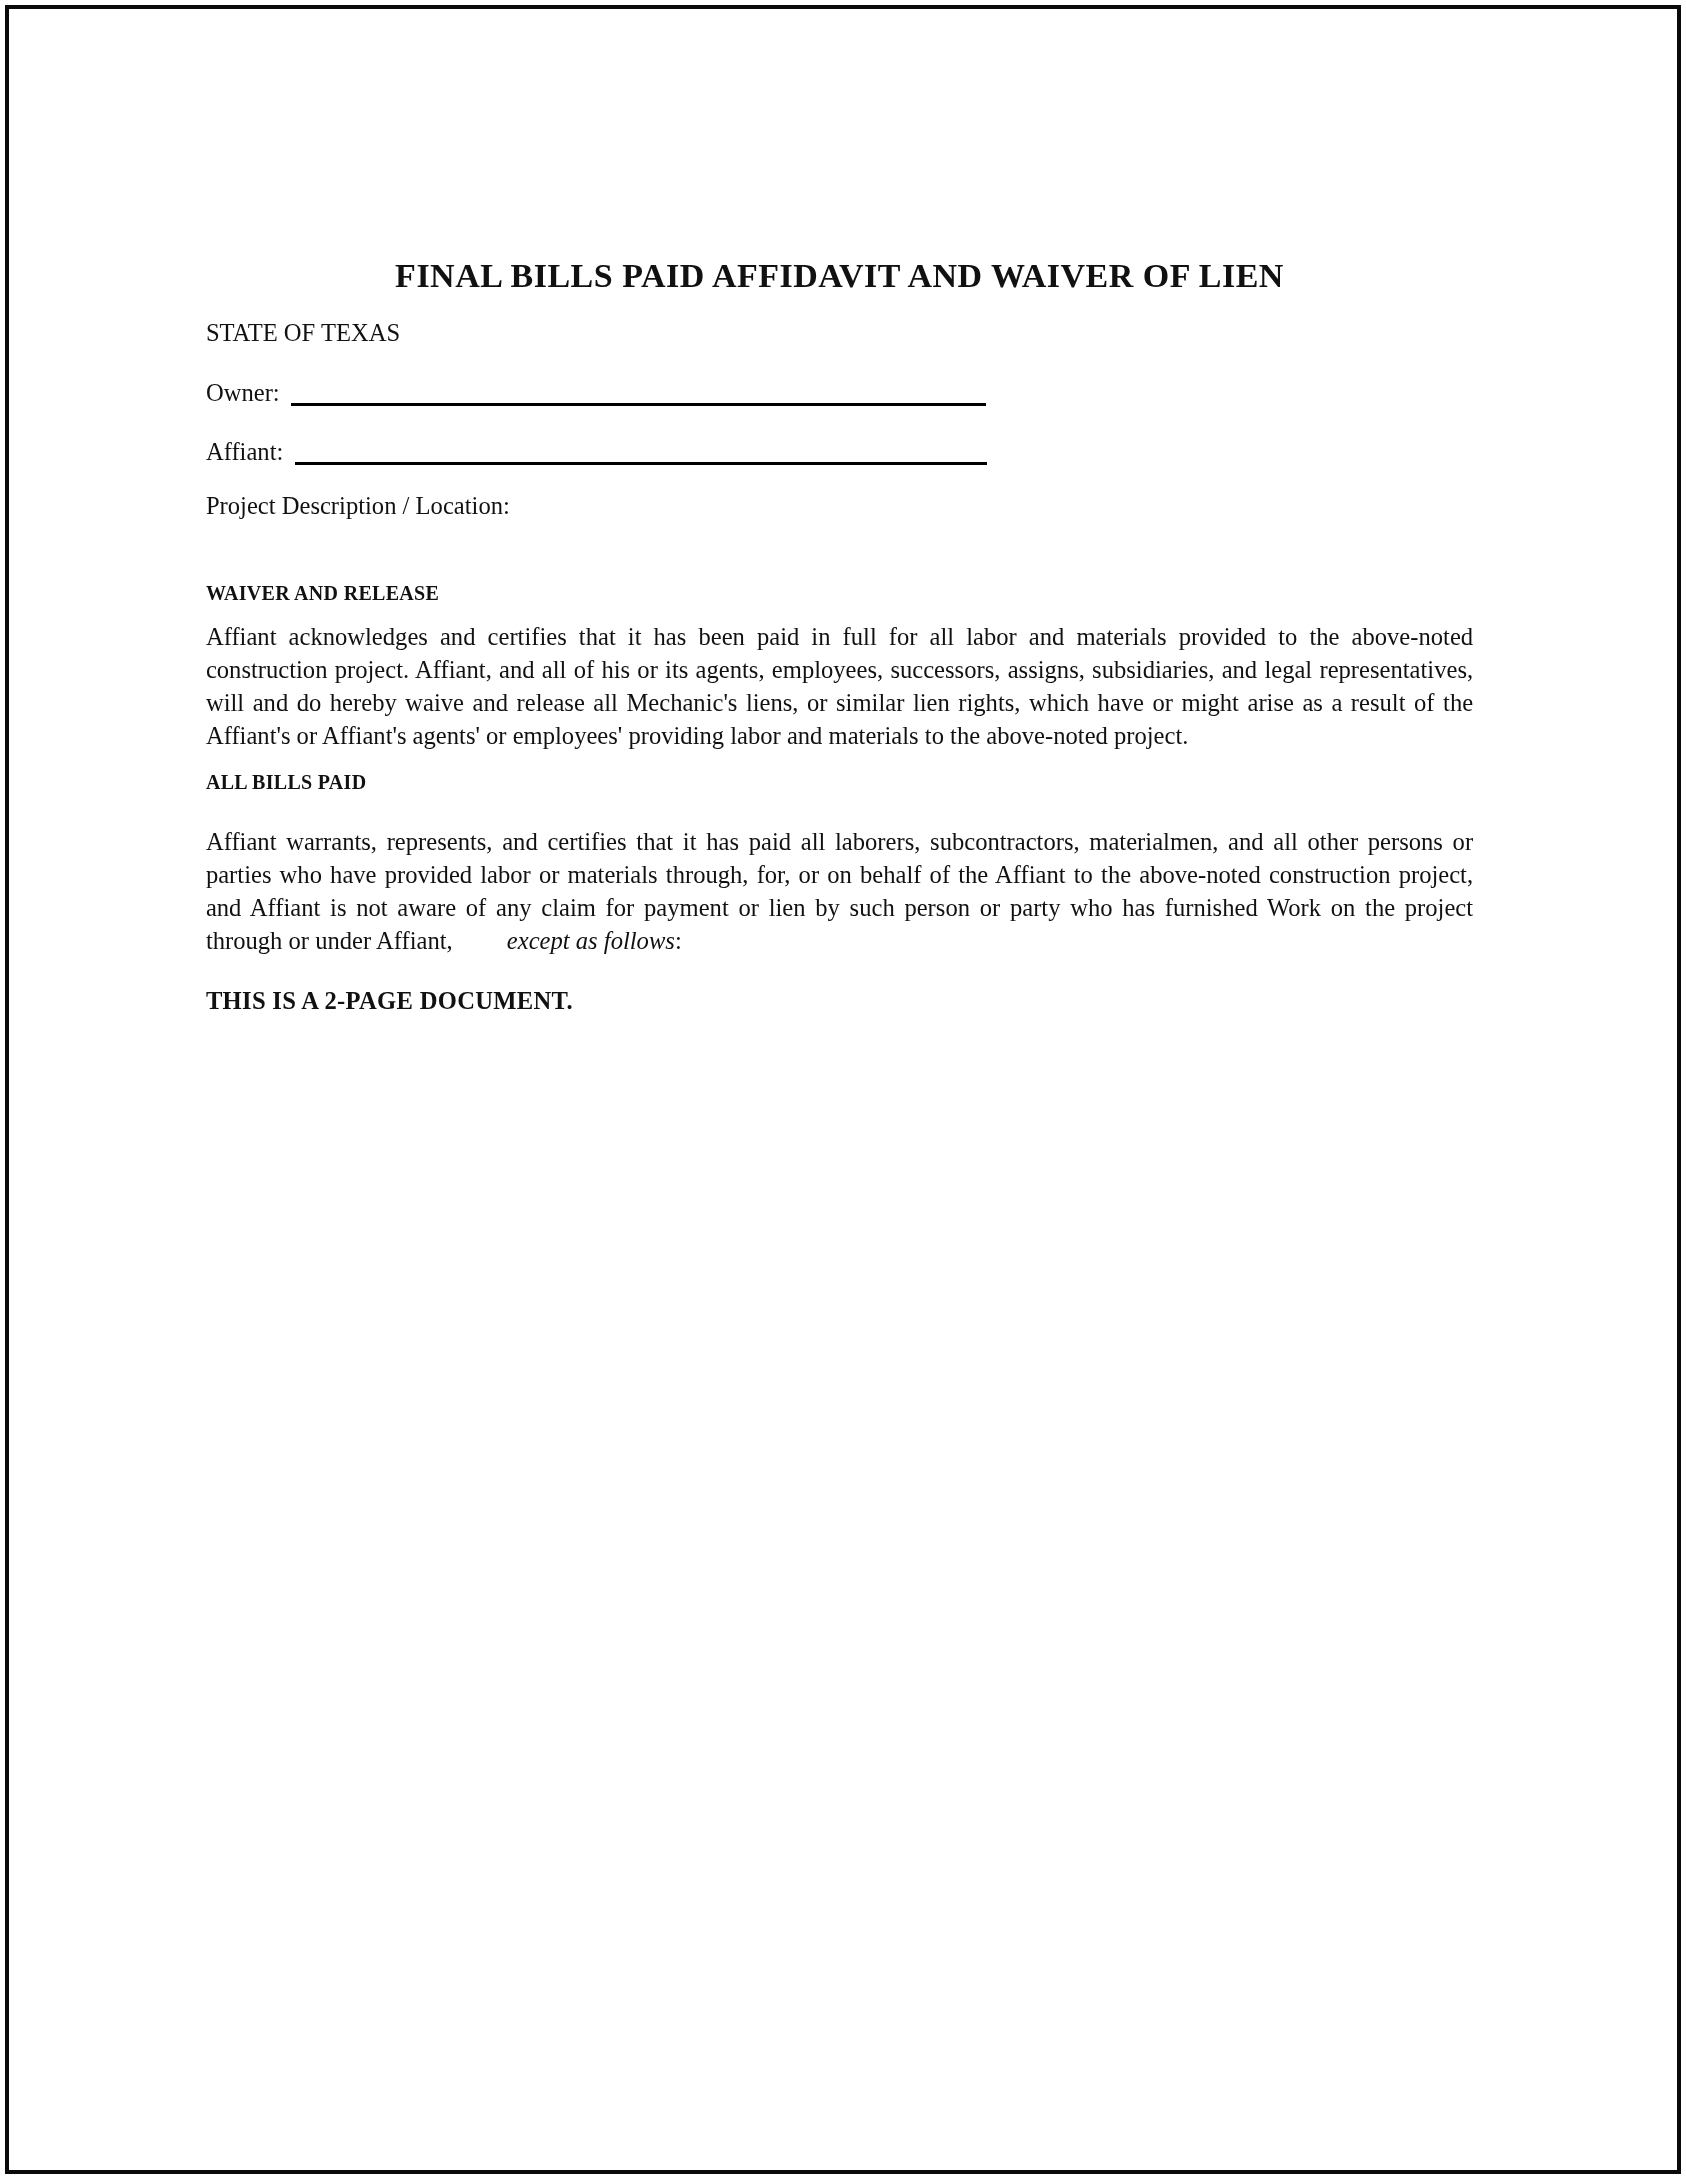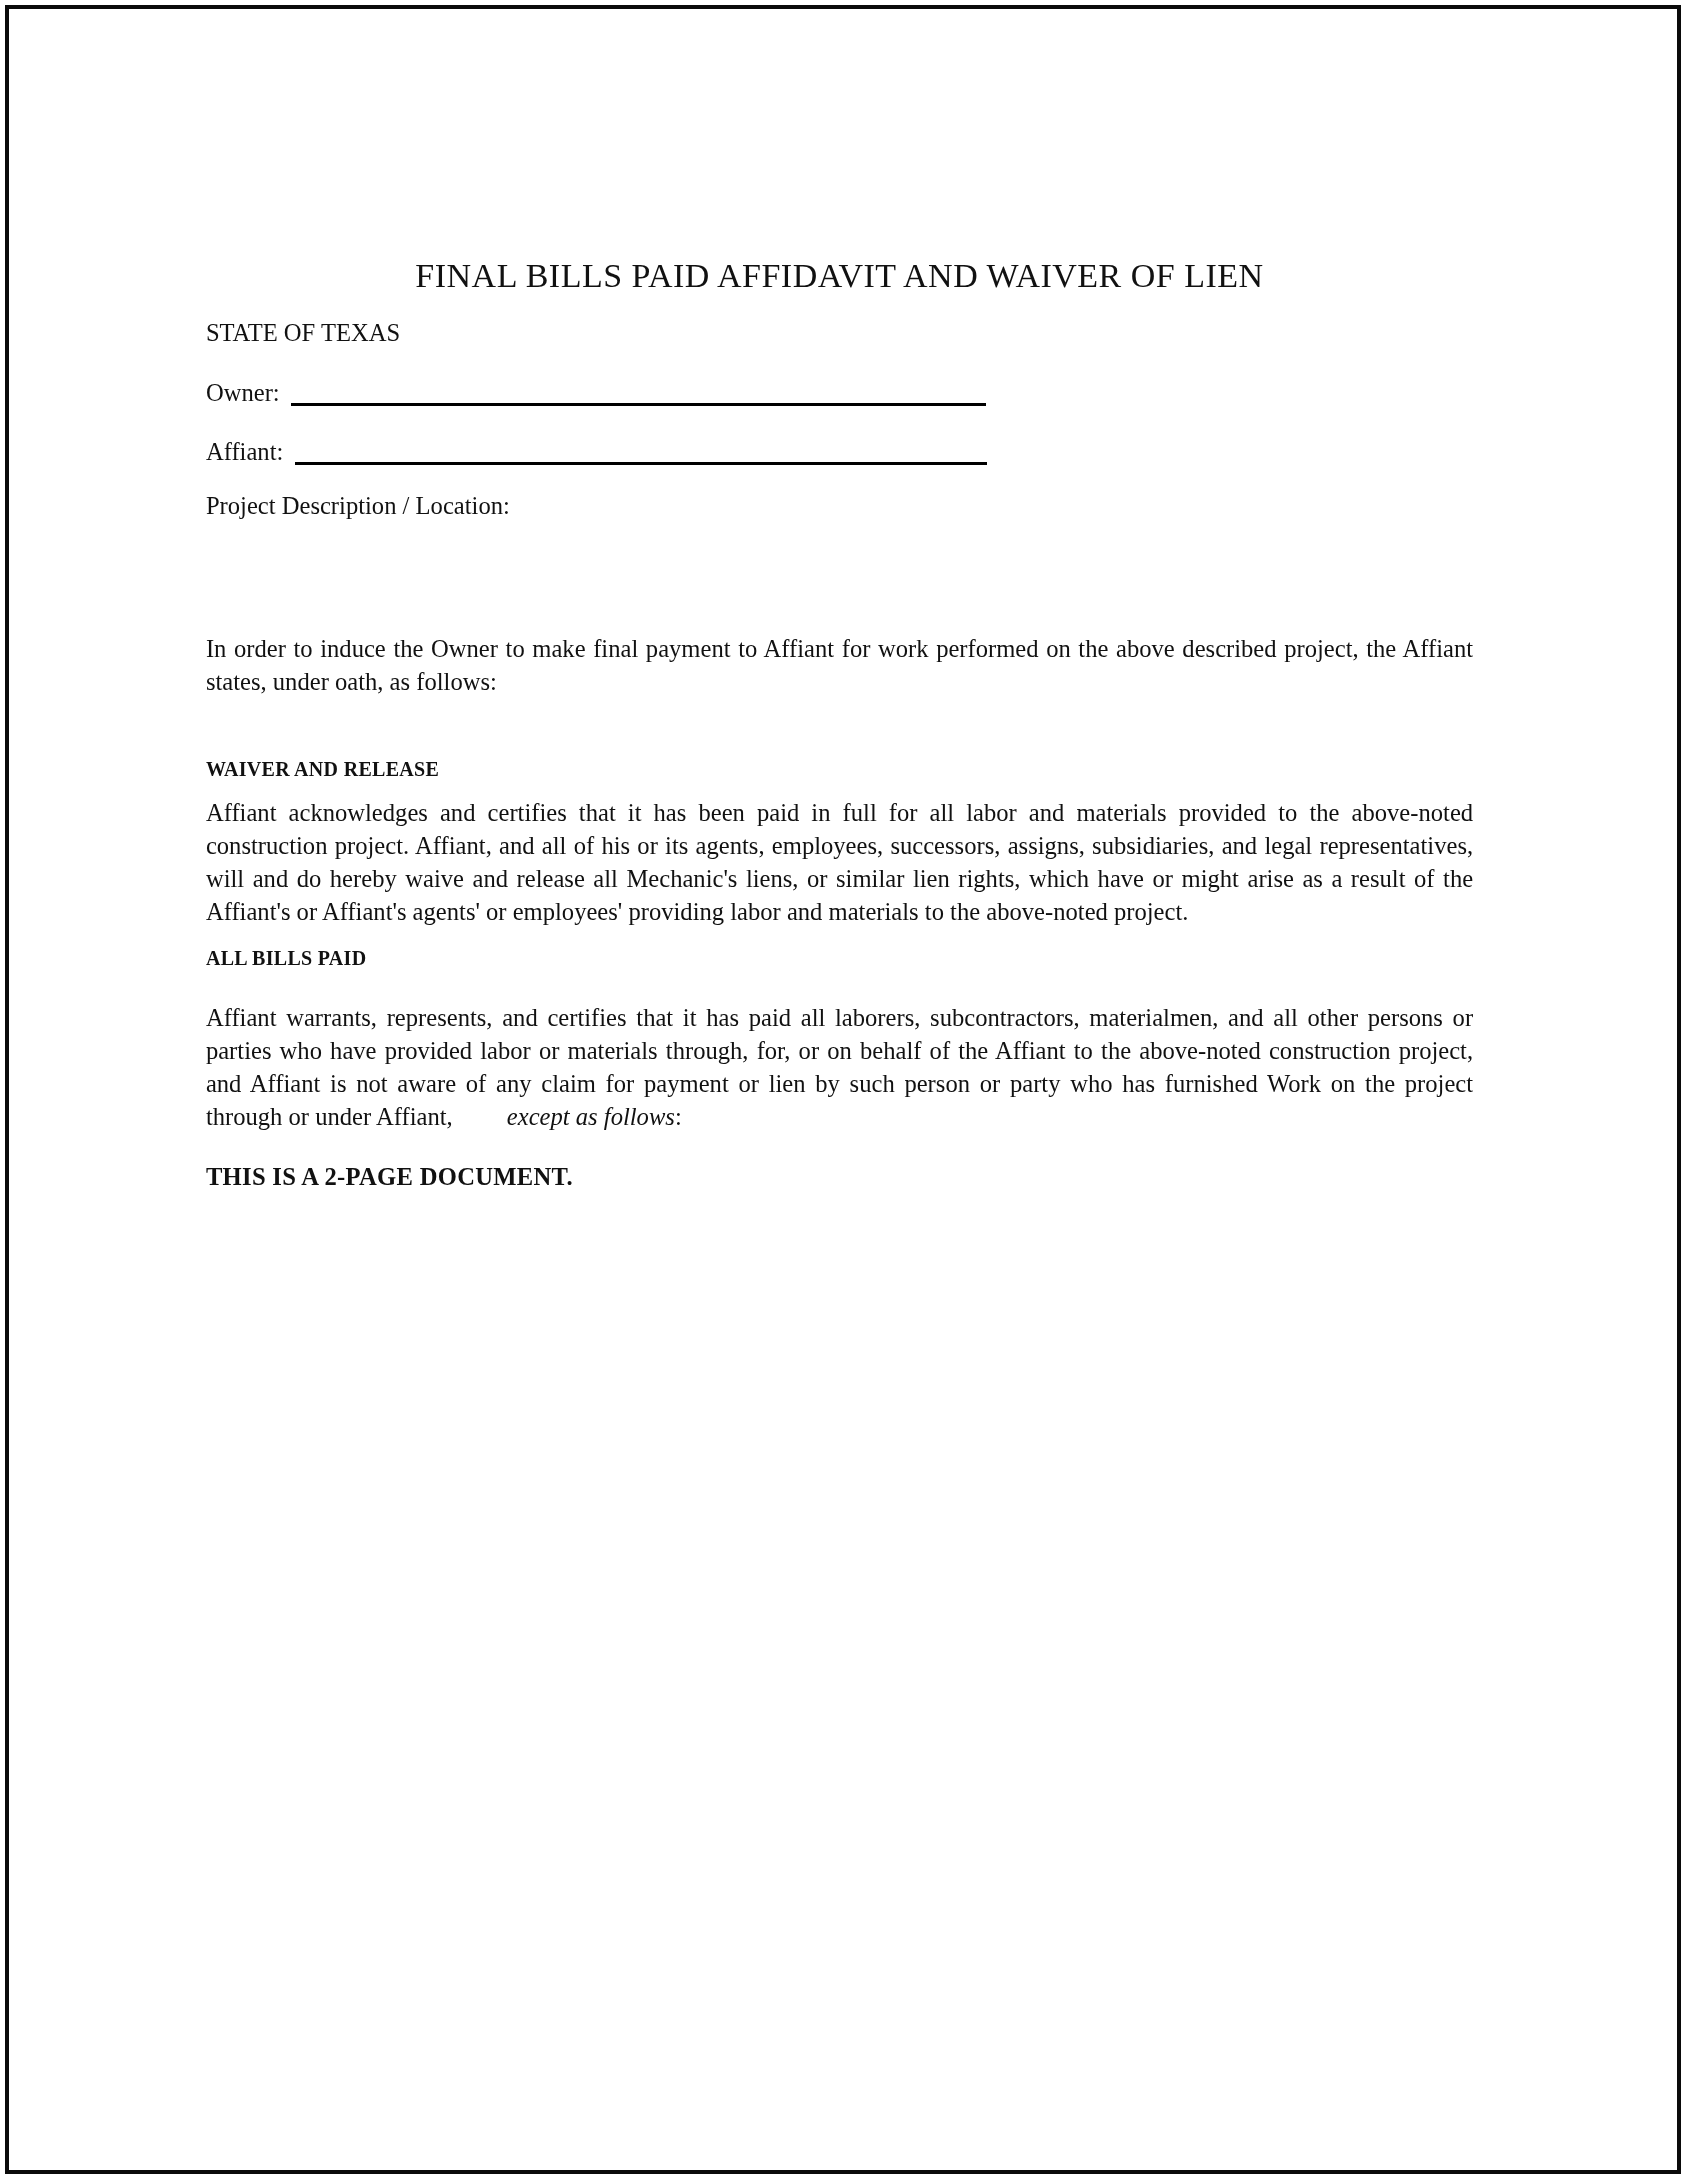--- a/index.html
+++ b/index.html
@@ -30,21 +30,21 @@
     right: 204px;
     top: 0;
     font-size: 24.6px;
     line-height: 33px;
   }
   .doc-title {
     margin: 0;
     padding-top: 246px;
     font-size: 34px;
     line-height: 41px;
-    font-weight: normal;
+    font-weight: bold;
     text-align: center;
     letter-spacing: 0.5px;
     white-space: nowrap;
   }
   .jurisdiction {
     margin-top: 19.7px;
   }
   .jurisdiction div {
     line-height: 33px;
   }
@@ -119,21 +119,20 @@
     <div class="field-row affiant">
       <span class="field-label">Affiant:</span>
       <span class="blank-line affiant-blank"></span>
     </div>
 
     <div class="project-row">
       <span class="field-label">Project Description / Location:</span>
       <span></span>
     </div>
 
-    <p class="para intro-para">In order to induce the Owner to make final payment to Affiant for work performed on the above described project, the Affiant states, under oath, as follows:</p>
 
     <h2 class="section-heading heading-waiver">WAIVER AND RELEASE</h2>
 
     <p class="para body-waiver">Affiant acknowledges and certifies that it has been paid in full for all labor and materials provided to the above-noted construction project. Affiant, and all of his or its agents, employees, successors, assigns, subsidiaries, and legal representatives, will and do hereby waive and release all Mechanic's liens, or similar lien rights, which have or might arise as a result of the Affiant's or Affiant's agents' or employees' providing labor and materials to the above-noted project.</p>
 
     <h2 class="section-heading heading-bills">ALL BILLS PAID</h2>
 
     <p class="para body-bills"><span>Affiant warrants, represents, and certifies that it has paid all laborers, subcontractors, materialmen, and all other persons or parties who have provided labor or materials through, for, or on behalf of the Affiant to the above-noted construction project, and Affiant is not aware of any claim for payment or lien by such person or party who has furnished Work on the project through or under Affiant, </span><span class="italic">except as follows</span><span>:</span></p>
 
     <div class="closing-line">THIS IS A 2-PAGE DOCUMENT.</div>

